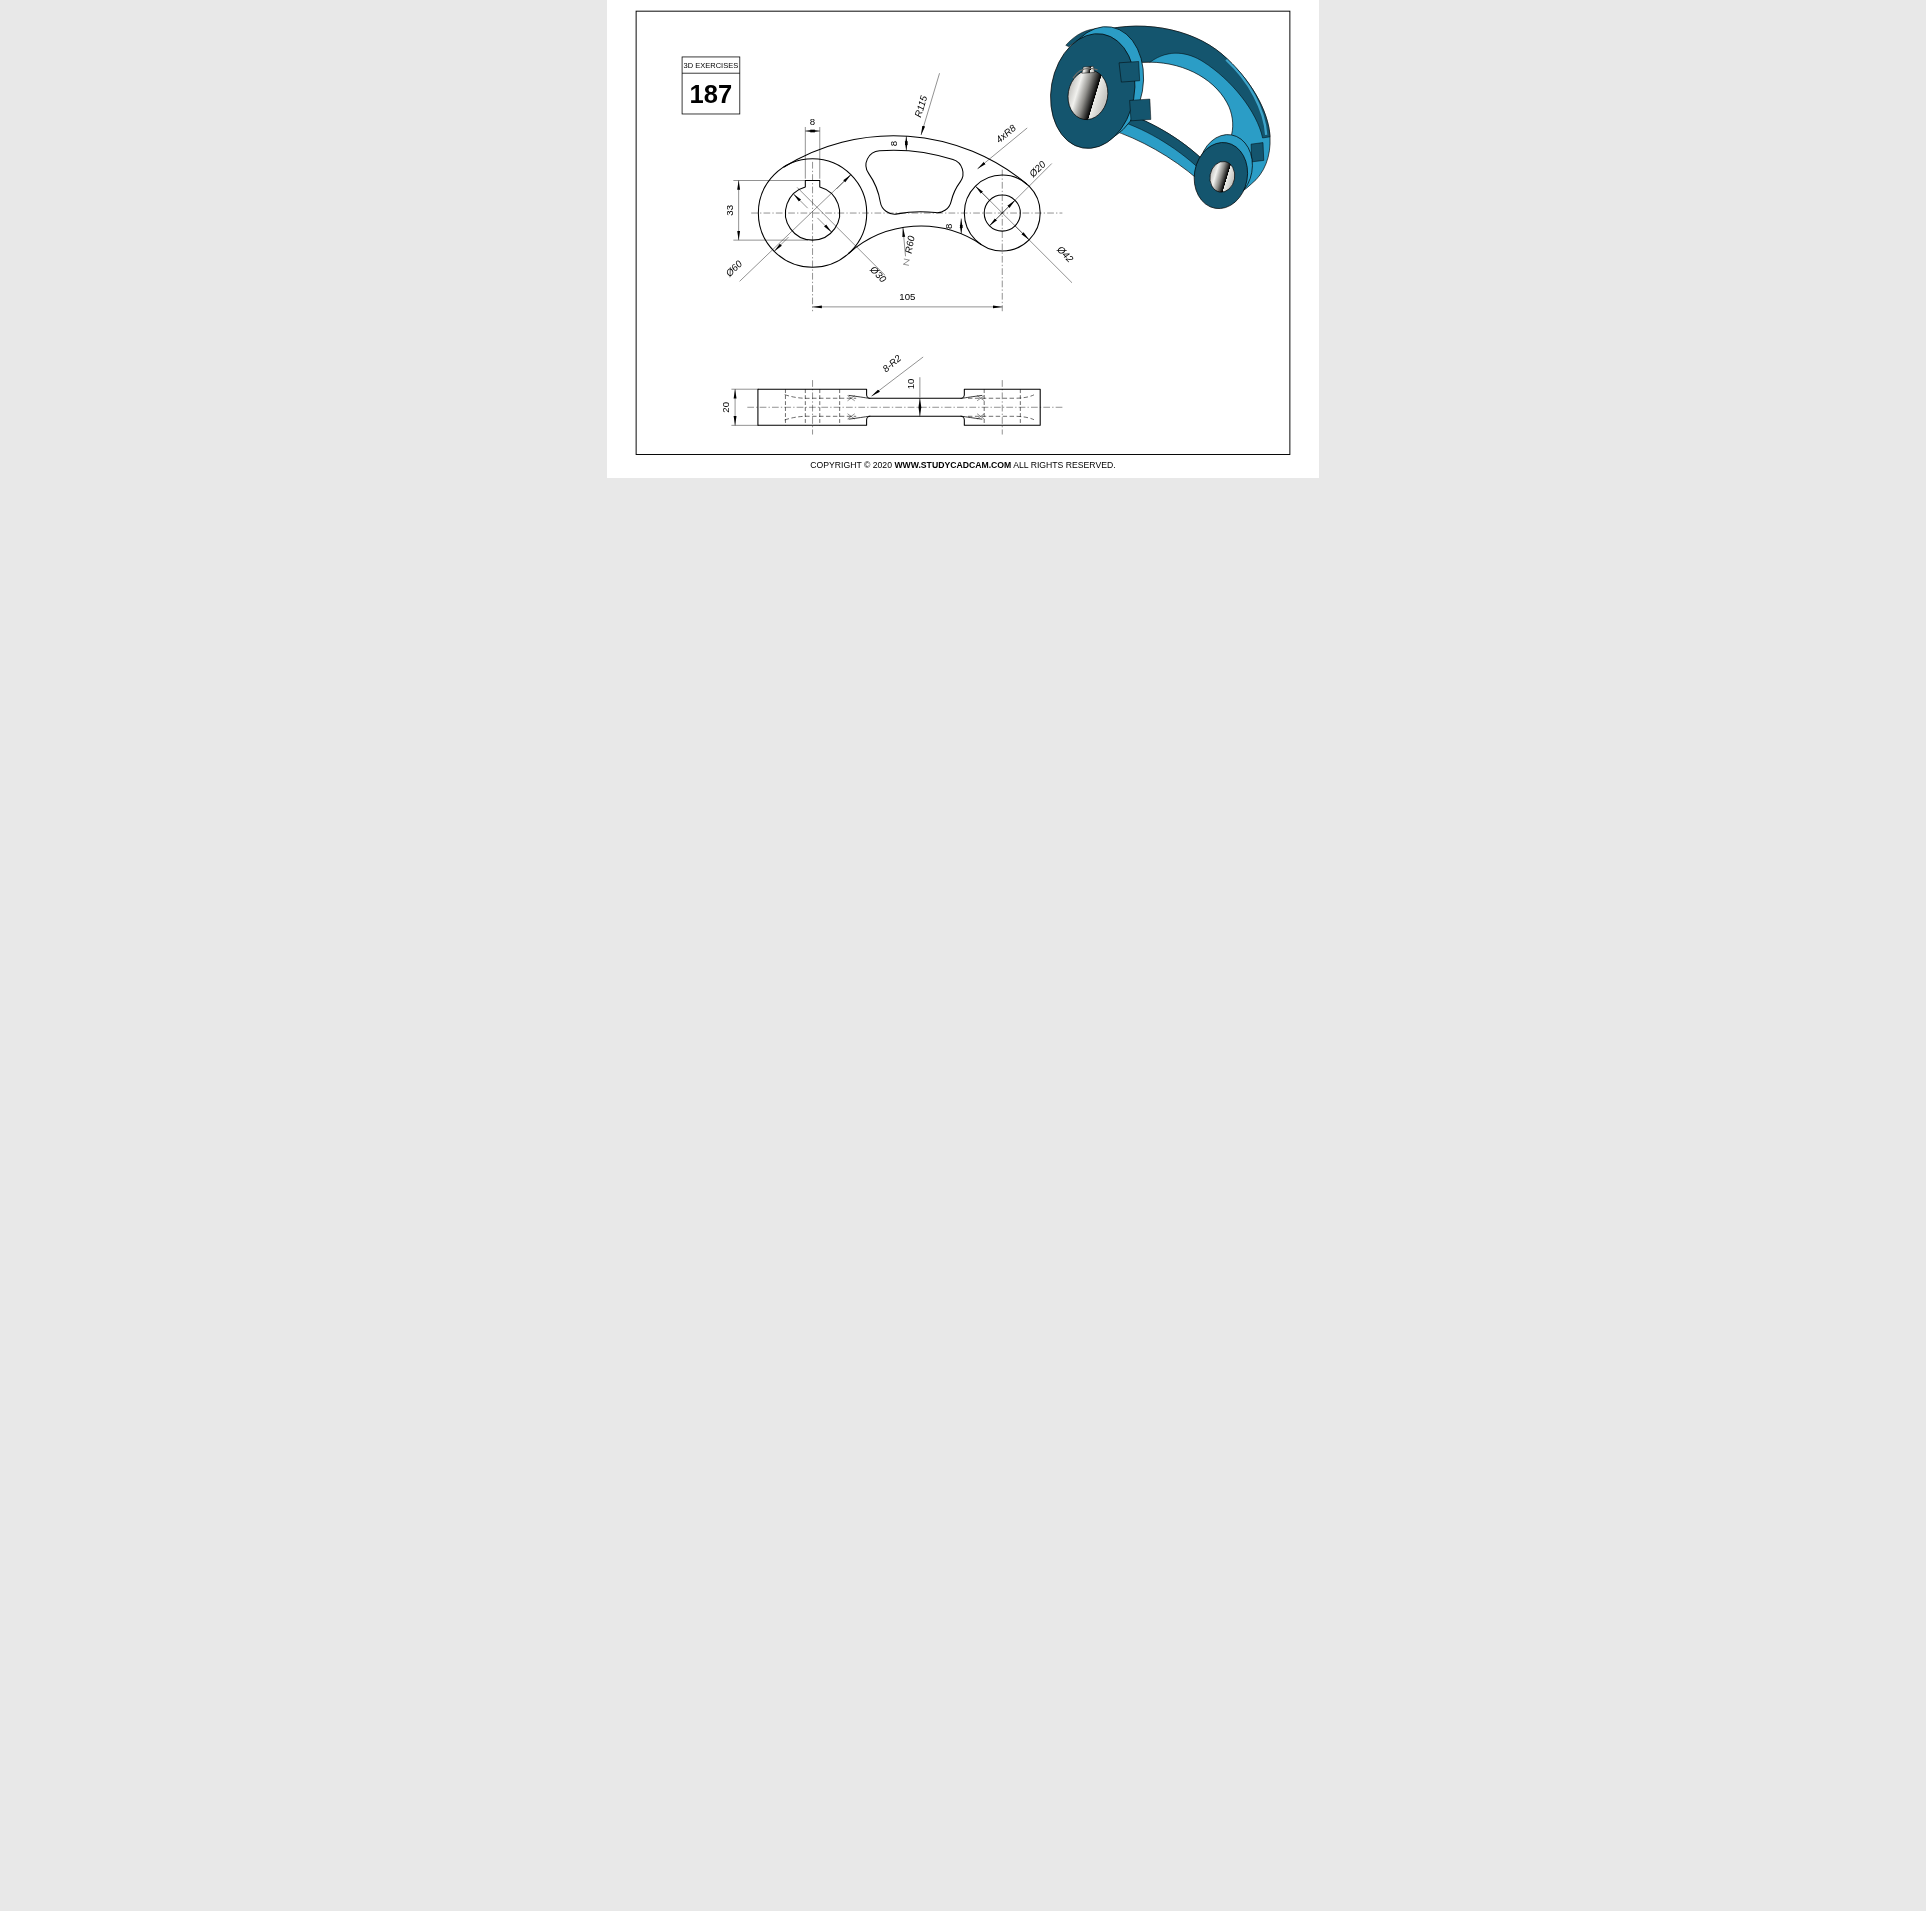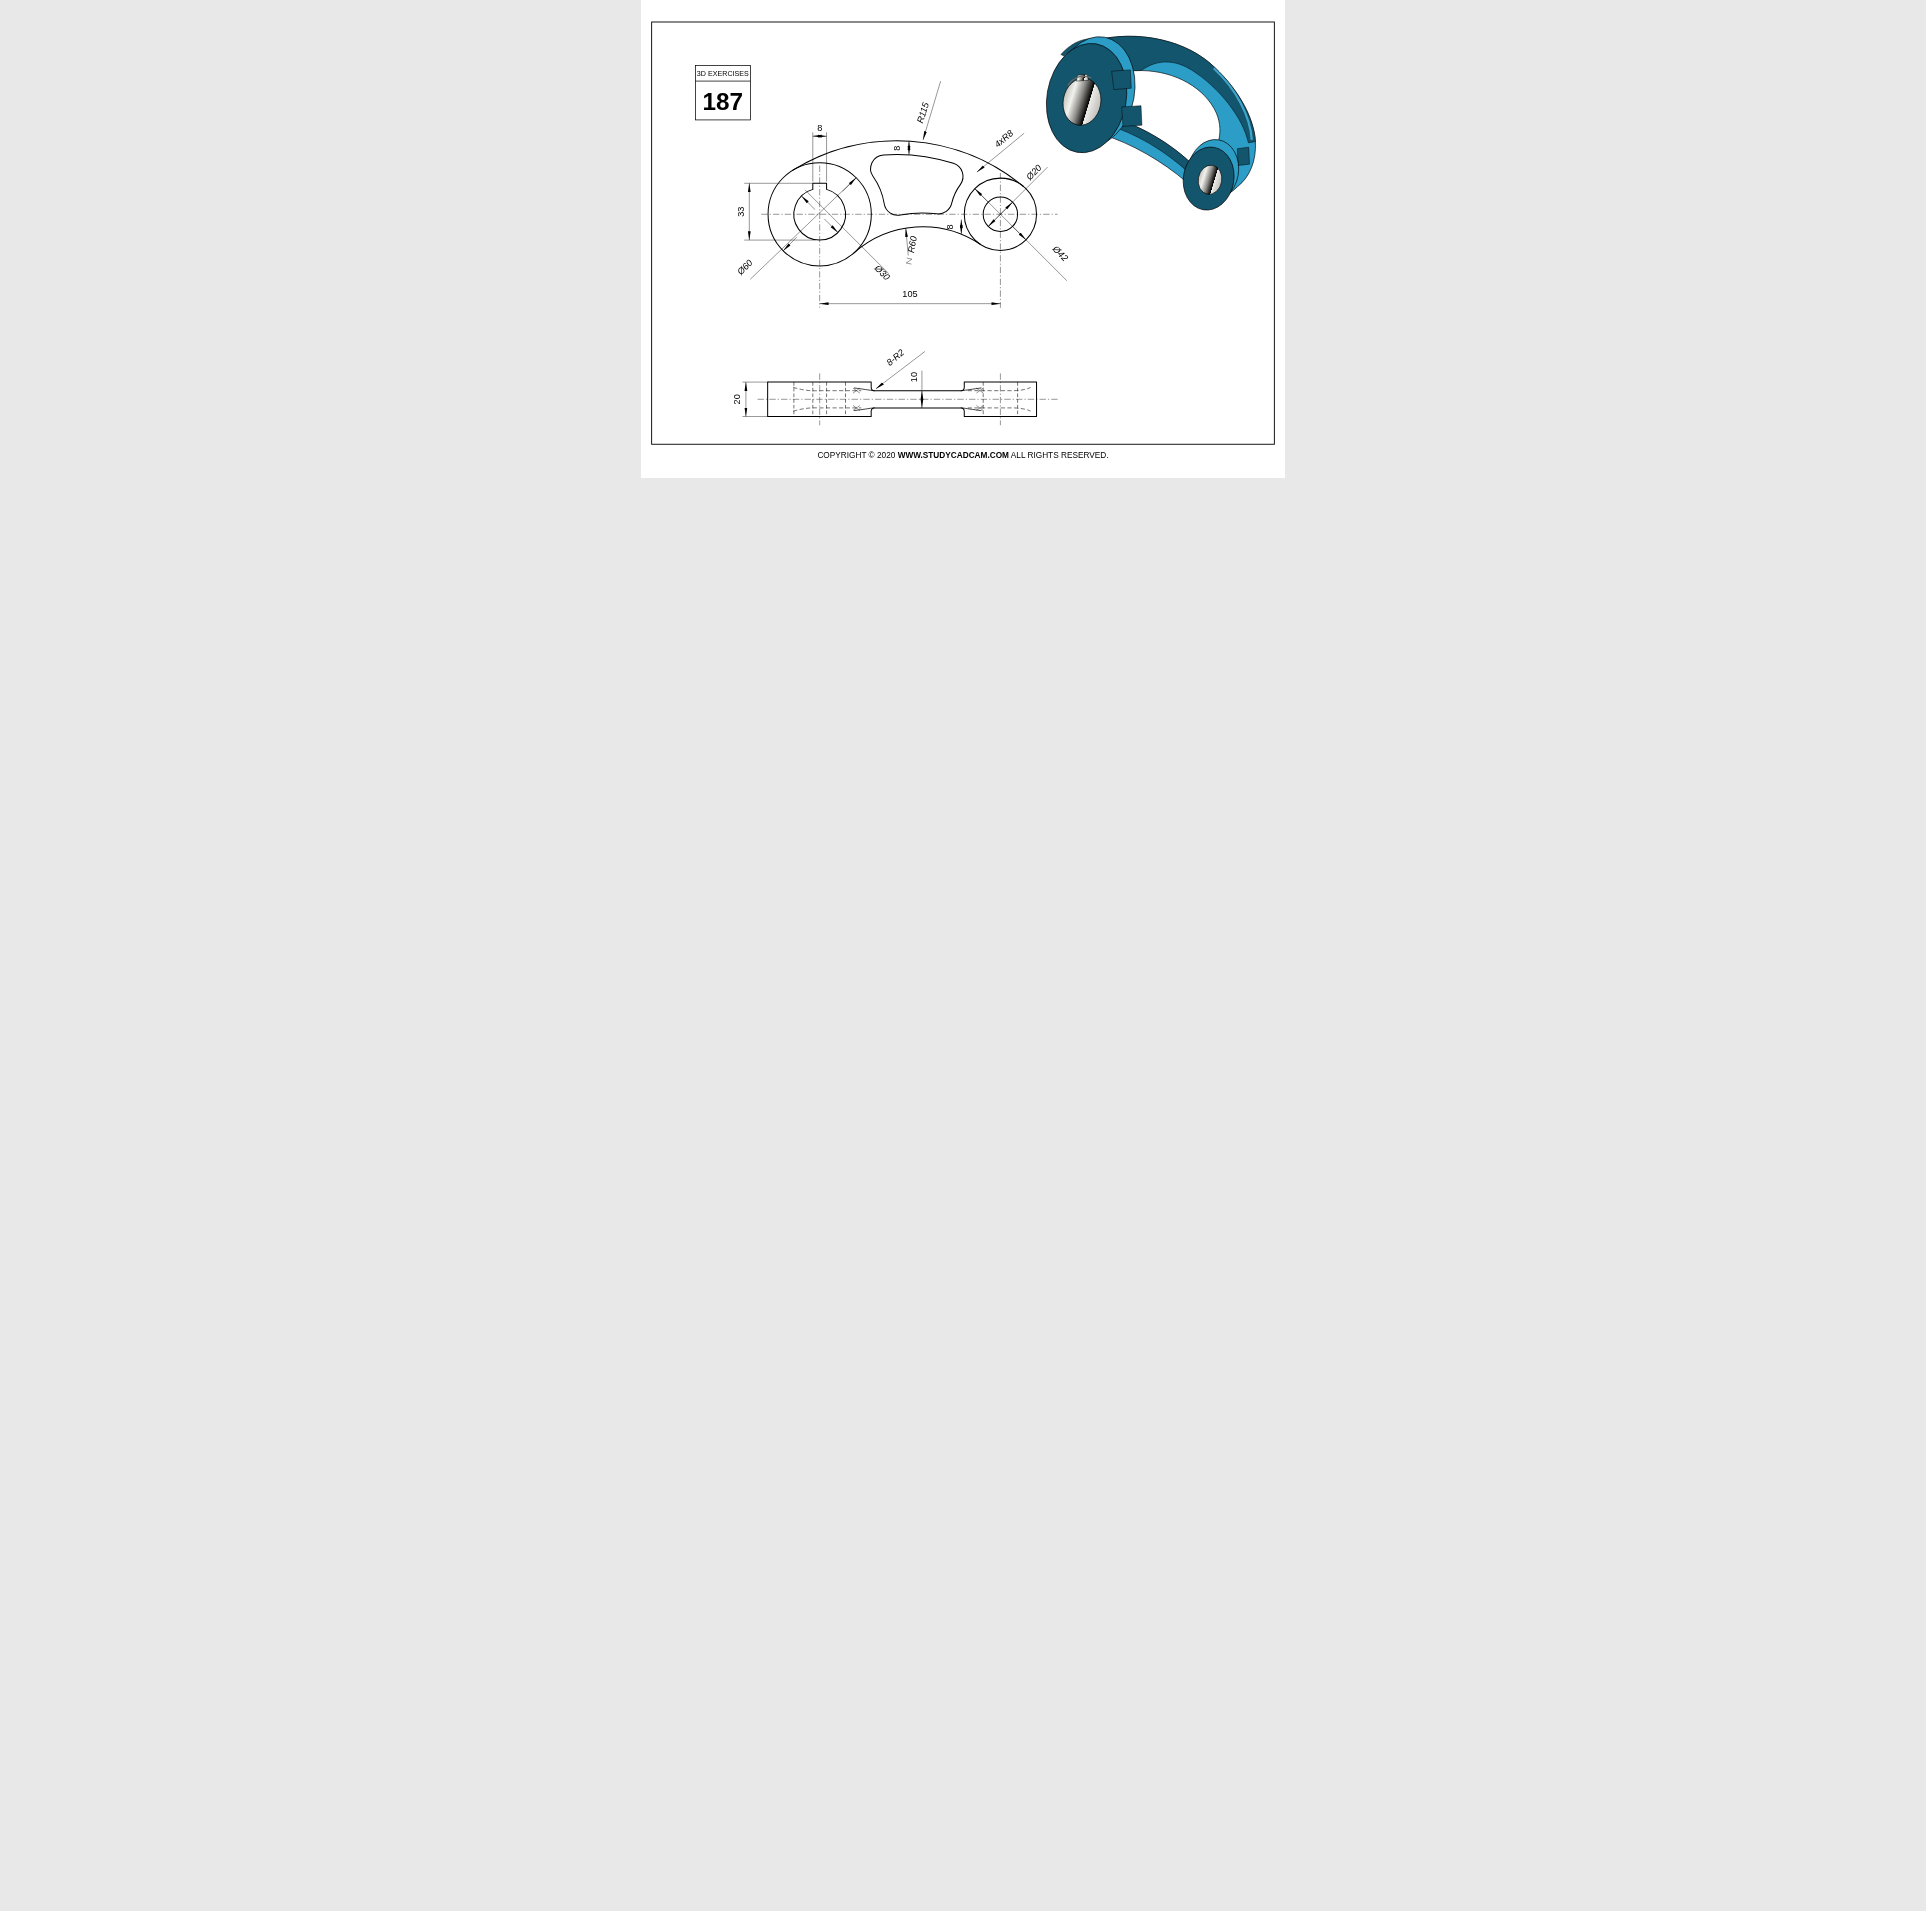--- a/index.html
+++ b/index.html
@@ -1,16 +1,16 @@
 <!DOCTYPE html>
 <html style="font-size:6.2px"><head>
 <meta charset="utf-8">
 <style>
   html,body{margin:0;padding:0;background:#e8e8e8;}
-  .sheet{width:644px;height:478px;background:#ffffff;position:relative;margin:0 auto;
+  .sheet{width:712px;height:478px;background:#ffffff;position:relative;margin:0 auto;
          font-family:"Liberation Sans",sans-serif;}
   svg{display:block;width:100%;height:100%;}
   svg text{font-family:"Liberation Sans",sans-serif;fill:#000;}
   .ol{fill:none;stroke:#000;stroke-width:11;stroke-linejoin:round;stroke-linecap:round;}
   .thin{fill:none;stroke:#000;stroke-width:4.5;stroke-linecap:butt;}
   .thin8{fill:none;stroke:#000;stroke-width:8;stroke-linecap:round;}
   .cl{fill:none;stroke:#000;stroke-width:4.5;stroke-dasharray:70 22 14 22;}
   .hid{fill:none;stroke:#000;stroke-width:6;stroke-dasharray:46 26;}
   .hidc{fill:none;stroke:#000;stroke-width:6;stroke-dasharray:40 22;}
   .box{fill:none;stroke:#000;stroke-width:8;}

